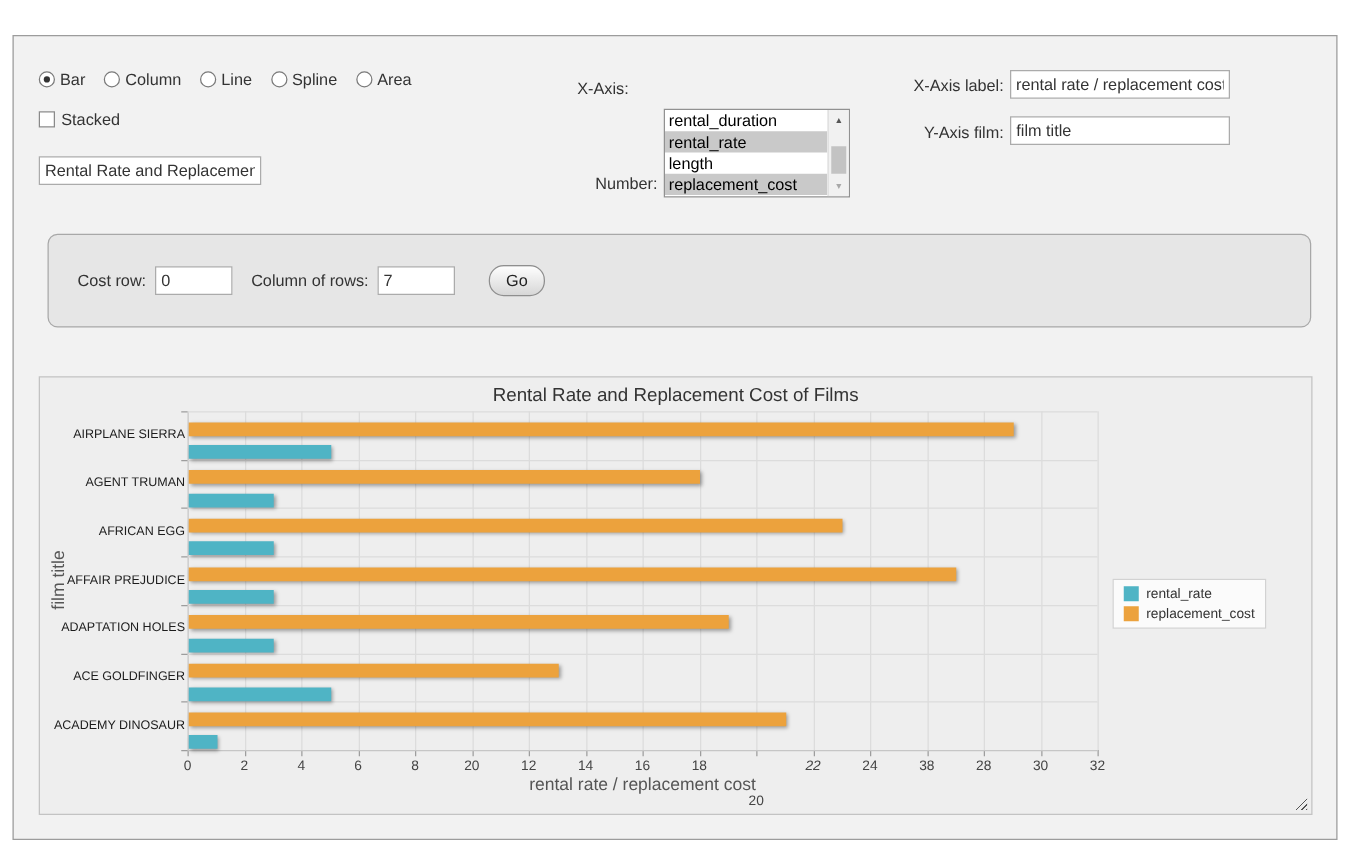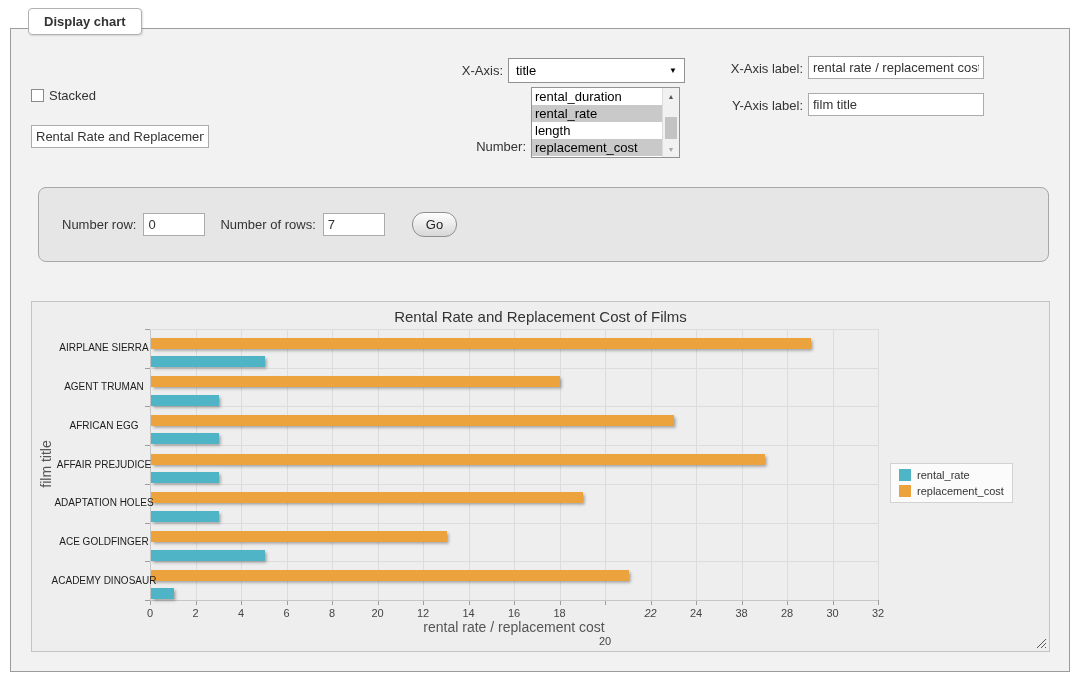--- a/index.html
+++ b/index.html
@@ -76,82 +76,101 @@
     background:#EEEEEE;border:1px solid #c3c3c3;
   }
   .chart-title{position:absolute;top:6px;left:0;right:0;text-align:center;font-size:15px;color:#333;}
   .xlabel{position:absolute;left:118px;width:728px;top:317px;text-align:center;font-size:14px;color:#555;}
   .ylabel{position:absolute;left:14px;top:162px;transform:translate(-50%,-50%) rotate(-90deg);
     white-space:nowrap;font-size:14px;color:#555;}
   .gridline-v{position:absolute;width:1px;background:#dcdcdc;}
   .gridline-h{position:absolute;height:1px;background:#dcdcdc;}
   .axis-col{background:#c6c6c6;}
   .tick{position:absolute;background:#9d9d9d;}
-  .cat-label{position:absolute;left:16px;width:112px;text-align:center;font-size:10px;color:#1c1c1c;
+  .cat-label{position:absolute;left:4px;width:112px;text-align:right;font-size:10px;color:#1c1c1c;
     height:12px;line-height:12px;white-space:nowrap;}
   .xtick-label{position:absolute;width:30px;text-align:center;font-size:11px;color:#444;}
   .bar{position:absolute;height:11px;box-shadow:1.5px 1.5px 3px rgba(0,0,0,.35);}
   .legend-box{
     position:absolute;left:858px;top:161px;background:#fbfbfb;border:1px solid #d2d2d2;
     padding:5px 8px;display:flex;flex-direction:column;gap:4px;
   }
   .legend-row{display:flex;align-items:center;gap:6px;}
   .legend-symbol{width:12px;height:12px;flex:0 0 auto;}
   .legend-label{font-size:11px;color:#333;white-space:nowrap;}
   .resize-grip{
     position:absolute;right:3px;bottom:3px;width:11px;height:11px;
     clip-path:polygon(100% 0,100% 100%,0 100%);
     background:repeating-linear-gradient(-45deg,#555 0,#555 1px,transparent 1px,transparent 3px);
   }
 </style>
 </head>
 <body>
 
 <div class="fieldset">
-  <div class="legend">Display chart</div>
-
+
+  <div class="radio-group">
+      <div class="radio-opt">
+        <span class="radio-circle">
+          <span class="radio-dot"></span>
+        </span>
+        <span class="radio-label">Bar</span>
+      </div>
+      <div class="radio-opt">
+        <span class="radio-circle"></span>
+        <span class="radio-label">Column</span>
+      </div>
+      <div class="radio-opt">
+        <span class="radio-circle"></span>
+        <span class="radio-label">Line</span>
+      </div>
+      <div class="radio-opt">
+        <span class="radio-circle"></span>
+        <span class="radio-label">Spline</span>
+      </div>
+      <div class="radio-opt">
+        <span class="radio-circle"></span>
+        <span class="radio-label">Area</span>
+      </div>
+    </div>
 
   <div class="stacked-row">
     <span class="checkbox"></span>
     <span>Stacked</span>
   </div>
 
   <input class="text" style="position: absolute; left: 20px; top: 96px; width: 178px;" value="Rental Rate and Replacement Cost of Films">
 
   <span class="lbl" style="left:380px;top:34px;width:112px;">X-Axis:</span>
-  <div class="select">
-    <span>title</span>
-    <span class="arrow">▼</span>
-  </div>
 
   <span class="lbl" style="left:420px;top:110px;width:95px;">Number:</span>
   <div class="listbox">
     <div class="lb-options">
         <div class="list-item">rental_duration</div>
         <div class="list-item selected">rental_rate</div>
         <div class="list-item">length</div>
         <div class="list-item selected">replacement_cost</div>
       </div>
     <div class="lb-scrollbar">
       <span class="sb-btn sb-up">▲</span>
       <span class="sb-thumb"></span>
       <span class="sb-btn sb-down">▼</span>
     </div>
   </div>
 
   <span class="lbl" style="left:656px;top:32px;width:136px;">X-Axis label:</span>
   <input class="text" style="position: absolute; left: 797px; top: 27px; width: 176px;" value="rental rate / replacement cost">
 
-  <span class="lbl" style="left:656px;top:69px;width:136px;">Y-Axis label:</span>
+  <span class="lbl" style="left:656px;top:69px;width:136px;">Y-Axis film:</span>
   <input class="text" style="position: absolute; left: 797px; top: 64px; width: 176px;" value="film title">
 
   <div class="row-panel">
-    <span class="fld-lbl">Number row:</span>
+    <span class="fld-lbl">Cost row:</span>
     <input class="text" value="0" style="">
-    <span class="fld-lbl">Number of rows:</span>
+    <span class="fld-lbl">Column of rows:</span>
     <input class="text" value="7" style="">
     <button class="go-btn">Go</button>
   </div>
 
   <div class="chart">
     <div class="chart-title">Rental Rate and Replacement Cost of Films</div>
     <div class="ylabel">film title</div>
     <div class="xlabel">rental rate / replacement cost</div>
     <div class="legend-box">
         <div class="legend-row">

